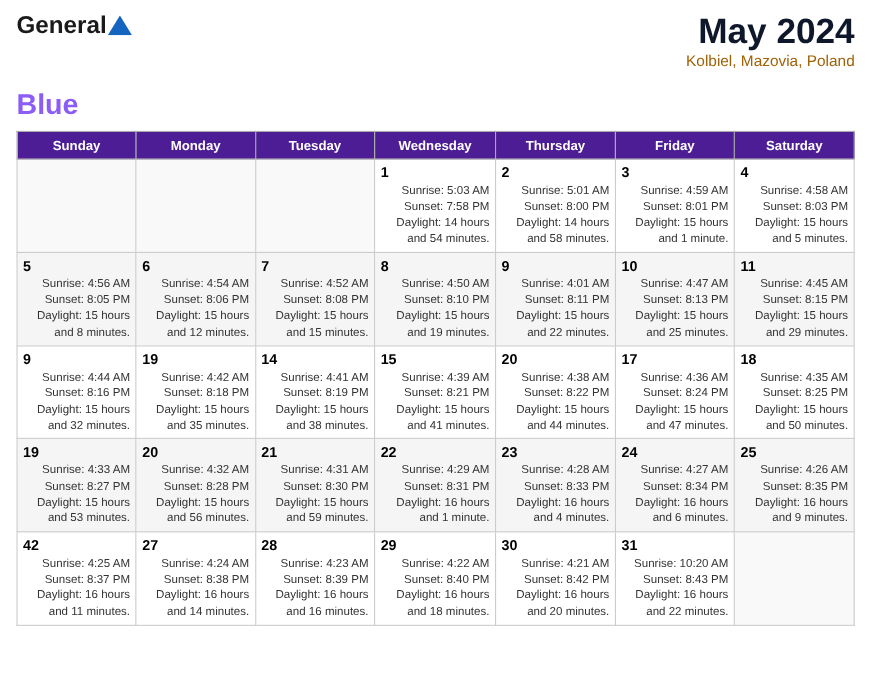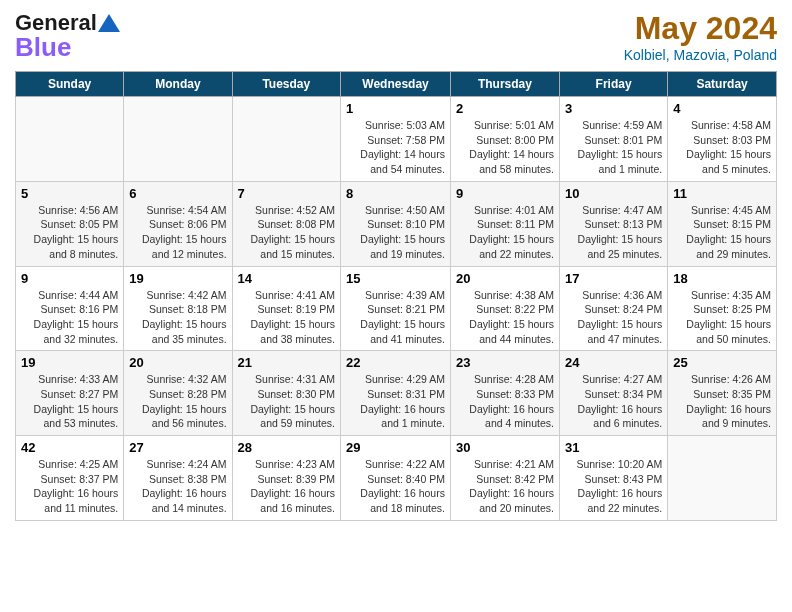--- a/index.html
+++ b/index.html
@@ -13,40 +13,41 @@
     .header {
       display: flex;
       justify-content: space-between;
       align-items: flex-start;
       margin-bottom: 8px;
     }
     .logo {
       display: flex;
       flex-direction: column;
       align-items: flex-start;
+      gap: 48px;
     }
     .title-block {
       text-align: right;
     }
     .title-block .month-year {
       font-size: 32px;
       font-weight: bold;
-      color: #a16207;
+      color: #0f172a;
     }
     .title-block .location {
       font-size: 14px;
-      color: #0369a1;
+      color: #a16207;
     }
     table {
       width: 100%;
       border-collapse: collapse;
       font-size: 11px;
     }
     thead tr th {
-      background-color: #0c4a6e;
+      background-color: #4c1d95;
       color: #fff;
       text-align: center;
       padding: 5px 3px;
       font-size: 12px;
       font-weight: bold;
       border: 1px solid #aaa;
     }
     tbody tr td {
       border: 1px solid #ccc;
       vertical-align: top;

